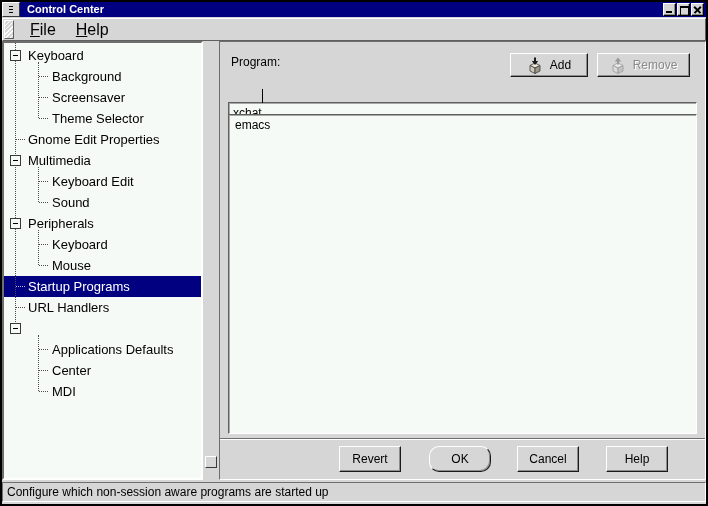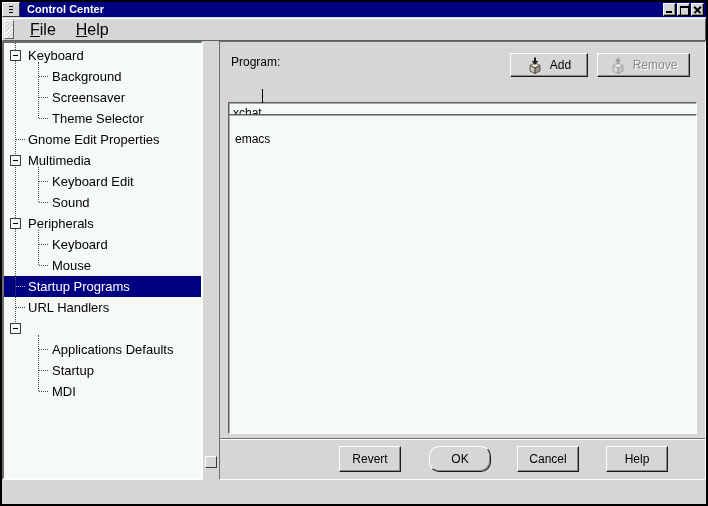--- a/index.html
+++ b/index.html
@@ -57,21 +57,21 @@
   .add-btn{left:290px;top:11px;width:78px;height:24px;}
   .remove-btn{left:377px;top:11px;width:93px;height:24px;}
   .remove-btn .btn-label{color:var(--disabled,#8a8a8a);text-shadow:1px 1px 0 #fff;}
   .input-wrap{position:absolute;left:8px;top:44px;width:469px;height:21px;}
   .prog-input{position:absolute;left:0;top:16px;width:100%;height:100%;background:var(--content-bg,#f6faf6);
     border:1px solid;border-color:#5f5f5f #fff #fff #5f5f5f;box-shadow:inset 1px 1px 0 #a8a8a8;
     font-family:"Liberation Sans",sans-serif;font-size:12px;padding:0 0 0 4px;outline:none;color:#000;}
   .caret{position:absolute;left:34px;top:3px;width:1px;height:14px;background:#000;}
   .listbox{position:absolute;left:8px;top:72px;width:469px;height:320px;background:var(--content-bg,#f6faf6);
     border:1px solid;border-color:#5f5f5f #fff #fff #5f5f5f;box-shadow:inset 1px 1px 0 #a8a8a8;overflow:hidden;}
-  .list-item{font-size:12px;line-height:16px;padding:2px 0 0 6px;white-space:nowrap;margin-top:14px;}
+  .list-item{font-size:12px;line-height:16px;padding:2px 0 0 6px;white-space:nowrap;}
   .hsep{position:absolute;left:0;right:0;top:396px;height:0;border-top:1px solid #6e6e6e;border-bottom:1px solid #fff;}
   .actions{position:absolute;left:0;right:0;top:404px;height:28px;}
   .action-btn{height:26px;width:62px;}
   
   .statusbar{position:absolute;left:0;right:0;top:480px;height:20px;background:var(--chrome,#d6d6d6);
     border:1px solid;border-color:#6e6e6e #fff #fff #6e6e6e;font-size:12px;line-height:18px;padding-left:4px;white-space:nowrap;}
   .pkg-icon{display:block;}
 </style>
 </head>
 <body>
@@ -108,21 +108,21 @@
           <div class="tree-row" style="top: 86px;"><span class="tree-label depth0">Gnome Edit Properties</span></div>
           <div class="tree-row" style="top: 107px;"><span class="tree-label depth0">Multimedia</span></div>
           <div class="tree-row" style="top: 128px;"><span class="tree-label depth1">Keyboard Edit</span></div>
           <div class="tree-row" style="top: 149px;"><span class="tree-label depth1">Sound</span></div>
           <div class="tree-row" style="top: 170px;"><span class="tree-label depth0">Peripherals</span></div>
           <div class="tree-row" style="top: 191px;"><span class="tree-label depth1">Keyboard</span></div>
           <div class="tree-row" style="top: 212px;"><span class="tree-label depth1">Mouse</span></div>
           <div class="tree-row selected" style="top: 233px;"><span class="tree-label depth0">Startup Programs</span></div>
           <div class="tree-row" style="top: 254px;"><span class="tree-label depth0">URL Handlers</span></div>
           <div class="tree-row" style="top: 296px;"><span class="tree-label depth1">Applications Defaults</span></div>
-          <div class="tree-row" style="top: 317px;"><span class="tree-label depth1">Startup</span></div>
+          <div class="tree-row" style="top: 317px;"><span class="tree-label depth1">Center</span></div>
           <div class="tree-row" style="top: 338px;"><span class="tree-label depth1">MDI</span></div>
           <div class="vline" style="left: 11px; top: 0px; height: 285px;"></div>
           <div class="vline" style="left: 34px; top: 19px; height: 56px;"></div>
           <div class="expander" style="left: 6px; top: 7px;">
             <i></i>
           </div>
           <div class="hconn" style="left: 35px; top: 33px;"></div>
           <div class="hconn" style="left: 35px; top: 54px;"></div>
           <div class="hconn" style="left: 35px; top: 75px;"></div>
           <div class="hconn" style="left: 12px; top: 96px;"></div>
@@ -198,14 +198,17 @@
           <button class="gbtn action-btn" style="left: 297px; top: 0px;">
             <span class="btn-label">Cancel</span>
           </button>
           <button class="gbtn action-btn" style="left: 386px; top: 0px;">
             <span class="btn-label">Help</span>
           </button>
         </div>
     </div>
   </div>
 
+  <div class="statusbar">
+    <span>Configure which non-session aware programs are started up</span>
+  </div>
 
 </div>
 
 </body></html>

